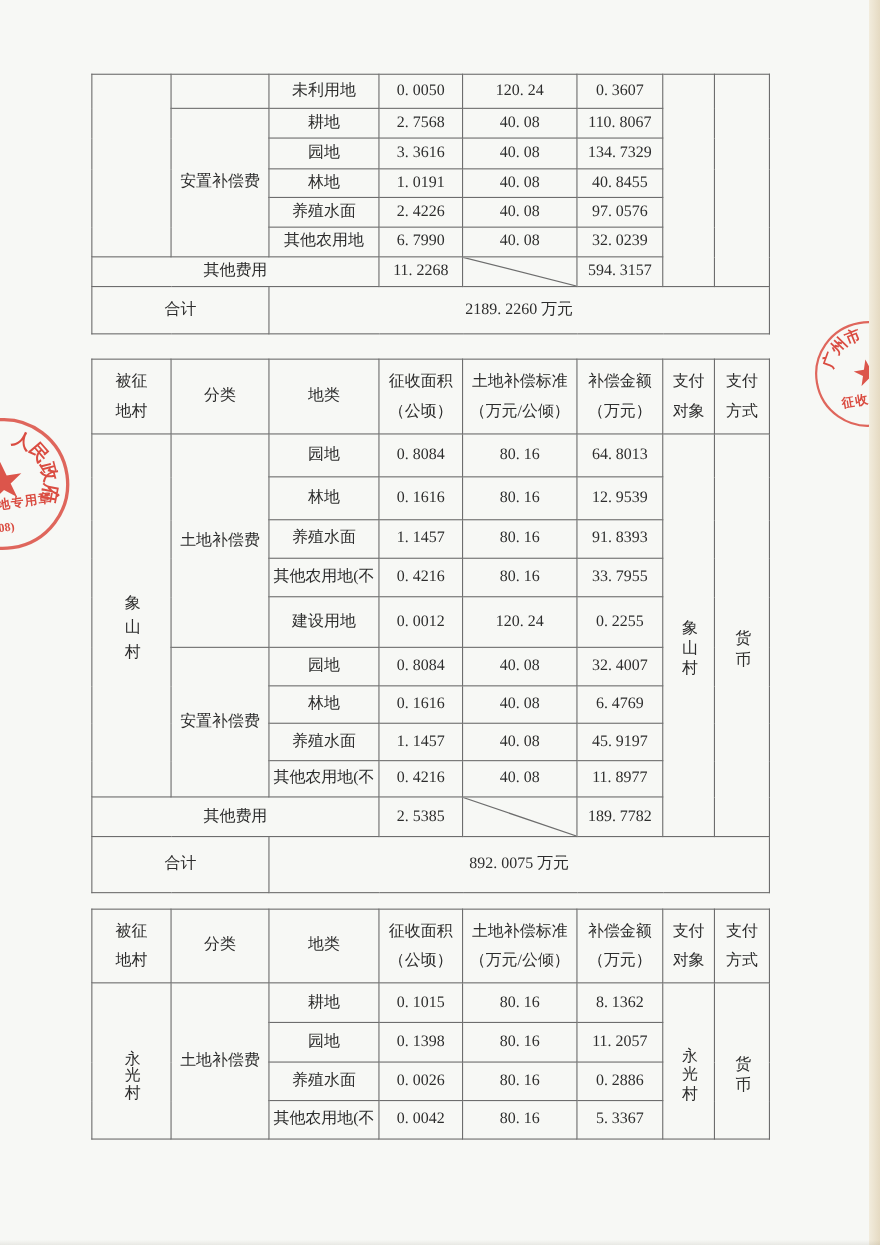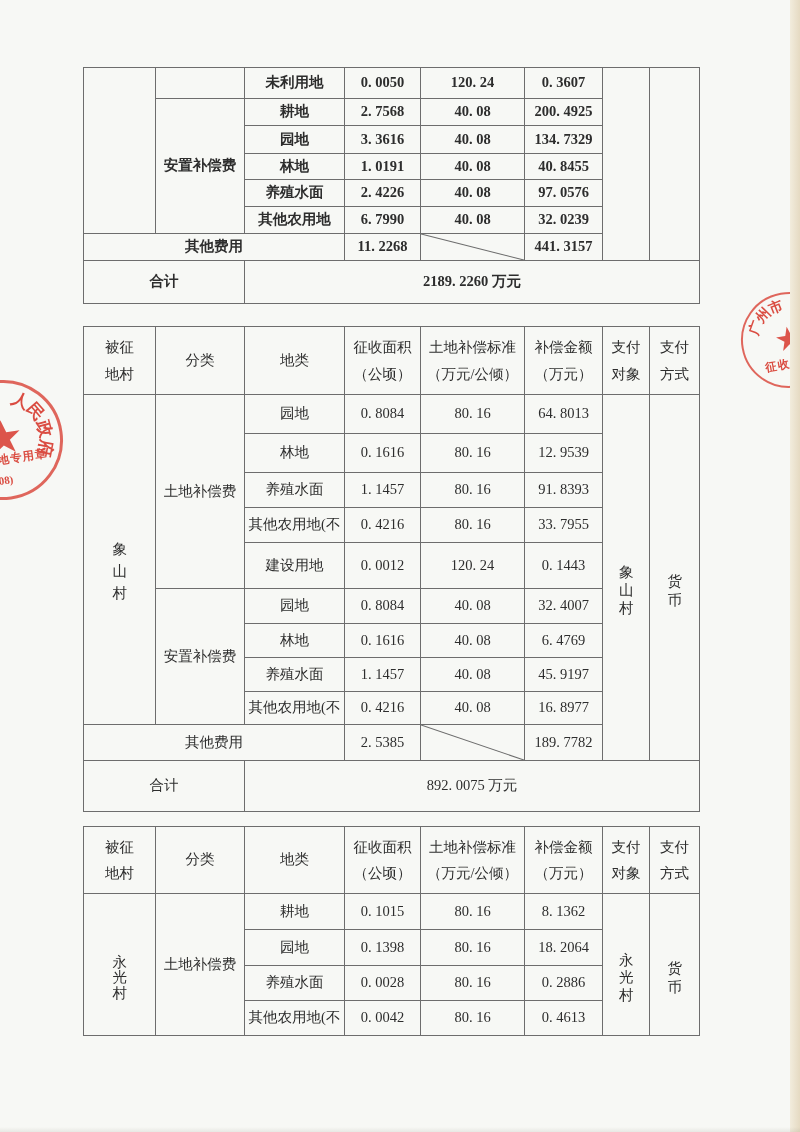--- a/index.html
+++ b/index.html
@@ -13,21 +13,21 @@
     background:linear-gradient(to right,#f2ecdd,#e5dac2);}
   .edge-bottom{position:absolute;left:0;bottom:0;width:100%;height:5px;
     background:linear-gradient(to bottom,rgba(0,0,0,0),rgba(120,115,100,0.12));}
 
   table.doc{border-collapse:collapse;table-layout:fixed;position:absolute;left:83px;}
   table.doc td{
     border:1px solid #6d6d6d;text-align:center;vertical-align:middle;
     font-size:14.5px;padding:0;white-space:nowrap;overflow:visible;
     line-height:1.2;
   }
-  .t1{top:67px;font-weight:bold;}
+  .t1{top:67px;}
   .t2{top:326px;}
   .t3{top:826px;}
 
   td .hl{line-height:1;}
   td .hl + .hl{margin-top:12px;}
 
   .vtext{writing-mode:vertical-rl;display:inline-block;line-height:1;}
   .vsp16{letter-spacing:16px;padding-top:8px;}
   .vsp18{letter-spacing:18px;padding-top:9px;}
   .vsp22{letter-spacing:22px;padding-top:11px;}
@@ -76,21 +76,21 @@
       <td>120. 24</td>
       <td>0. 3607</td>
       <td rowspan="7"></td>
       <td rowspan="7"></td>
     </tr>
     <tr style="height:27px">
       <td rowspan="5">安置补偿费</td>
       <td>耕地</td>
       <td>2. 7568</td>
       <td>40. 08</td>
-      <td>200. 4925</td>
+      <td>110. 8067</td>
     </tr>
     <tr style="height:28px">
       <td>园地</td>
       <td>3. 3616</td>
       <td>40. 08</td>
       <td>134. 7329</td>
     </tr>
     <tr style="height:26px">
       <td>林地</td>
       <td>1. 0191</td>
@@ -110,21 +110,21 @@
       <td>32. 0239</td>
     </tr>
     <tr style="height:27px">
       <td colspan="3">其他费用</td>
       <td>11. 2268</td>
       <td class="diag">
         <svg viewBox="0 0 100 100" preserveAspectRatio="none">
               <line x1="0" y1="0" x2="100" y2="100" stroke="#6d6d6d" stroke-width="1.1" vector-effect="non-scaling-stroke"></line>
             </svg>
       </td>
-      <td>441. 3157</td>
+      <td>594. 3157</td>
     </tr>
     <tr style="height:43px">
       <td colspan="2">合计</td>
       <td colspan="6">2189. 2260 万元</td>
     </tr>
   </tbody>
     </table>
 
   <table class="doc t2">
     <colgroup>
@@ -191,21 +191,21 @@
     <tr style="height:35px">
       <td>其他农用地(不</td>
       <td>0. 4216</td>
       <td>80. 16</td>
       <td>33. 7955</td>
     </tr>
     <tr style="height:46px">
       <td>建设用地</td>
       <td>0. 0012</td>
       <td>120. 24</td>
-      <td>0. 1443</td>
+      <td>0. 2255</td>
     </tr>
     <tr style="height:35px">
       <td rowspan="4">安置补偿费</td>
       <td>园地</td>
       <td>0. 8084</td>
       <td>40. 08</td>
       <td>32. 4007</td>
     </tr>
     <tr style="height:34px">
       <td>林地</td>
@@ -216,21 +216,21 @@
     <tr style="height:34px">
       <td>养殖水面</td>
       <td>1. 1457</td>
       <td>40. 08</td>
       <td>45. 9197</td>
     </tr>
     <tr style="height:33px">
       <td>其他农用地(不</td>
       <td>0. 4216</td>
       <td>40. 08</td>
-      <td>16. 8977</td>
+      <td>11. 8977</td>
     </tr>
     <tr style="height:36px">
       <td colspan="3">其他费用</td>
       <td>2. 5385</td>
       <td class="diag">
         <svg viewBox="0 0 100 100" preserveAspectRatio="none">
               <line x1="0" y1="0" x2="100" y2="100" stroke="#6d6d6d" stroke-width="1.1" vector-effect="non-scaling-stroke"></line>
             </svg>
       </td>
       <td>189. 7782</td>
@@ -289,33 +289,33 @@
       <td>0. 1015</td>
       <td>80. 16</td>
       <td>8. 1362</td>
       <td rowspan="4"><span class="vtext vsp18">永光村</span></td>
       <td rowspan="4"><span class="vtext vsp18">货币</span></td>
     </tr>
     <tr style="height:36px">
       <td>园地</td>
       <td>0. 1398</td>
       <td>80. 16</td>
-      <td>18. 2064</td>
+      <td>11. 2057</td>
     </tr>
     <tr style="height:35px">
       <td>养殖水面</td>
-      <td>0. 0028</td>
+      <td>0. 0026</td>
       <td>80. 16</td>
       <td>0. 2886</td>
     </tr>
     <tr style="height:35px">
       <td>其他农用地(不</td>
       <td>0. 0042</td>
       <td>80. 16</td>
-      <td>0. 4613</td>
+      <td>5. 3367</td>
     </tr>
   </tbody>
     </table>
 
   <div class="seal seal-left">
     <div class="ring"></div>
     <span class="star">★</span>
     <span class="arc-ch" style="transform:translate(-50%,-50%) rotate(32deg) translateY(-43px);">人</span>
     <span class="arc-ch" style="transform:translate(-50%,-50%) rotate(57deg) translateY(-43px);">民</span>
     <span class="arc-ch" style="transform:translate(-50%,-50%) rotate(83deg) translateY(-43px);">政</span>

